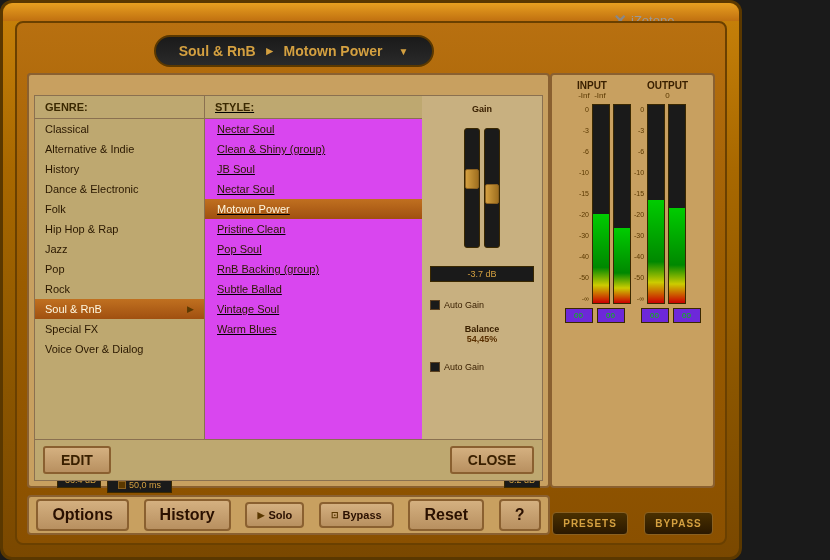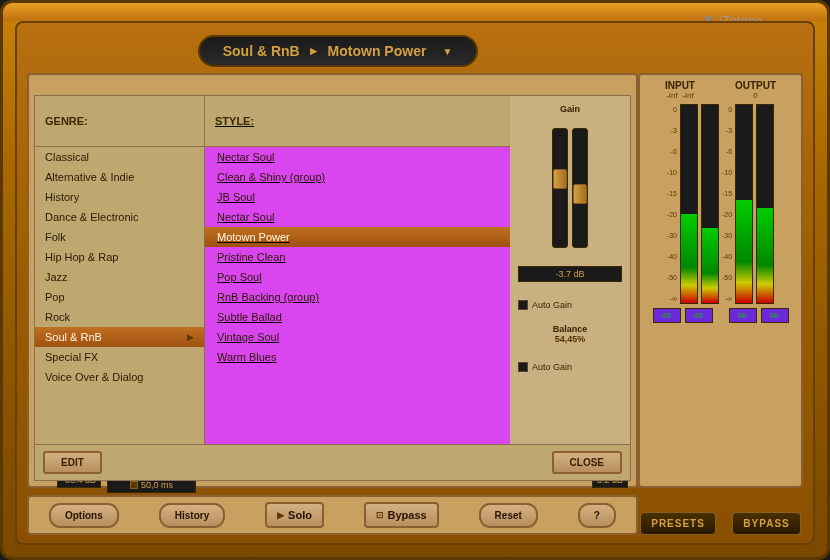--- a/index.html
+++ b/index.html
@@ -5,21 +5,21 @@
     * { box-sizing: border-box; margin: 0; padding: 0; }
     body {
       width: 830px;
       height: 560px;
       overflow: hidden;
       font-family: Arial, sans-serif;
       background: #1a1a1a;
     }
 
     .main-container {
-      width: 830px;
+      width: 742px;
       height: 560px;
       background: linear-gradient(180deg, #c8820a 0%, #a86800 30%, #8a5500 70%, #7a4800 100%);
       border: 3px solid #5a3800;
       border-radius: 12px;
       position: relative;
       overflow: hidden;
     }
 
     
     .top-border {
@@ -195,21 +195,21 @@
     
     .genre-col {
       width: 170px;
       background: #bea870;
       border-right: 1px solid #8a7050;
       display: flex;
       flex-direction: column;
     }
 
     .col-header {
-      padding: 19px 10px;
+      padding: 5px 10px;
       font-size: 11px;
       font-weight: bold;
       color: #3a2800;
       background: #bea870;
       border-bottom: 1px solid #8a7050;
     }
 
     .genre-item {
       padding: 4px 10px;
       font-size: 11px;
@@ -258,21 +258,21 @@
       justify-content: space-between;
       background: #bea870;
       border-top: 1px solid #8a7050;
     }
 
     .footer-btn {
       padding: 4px 16px;
       background: linear-gradient(180deg, #d4b080, #b89060);
       border: 2px solid #8a6030;
       border-radius: 3px;
-      font-size: 10px;
+      font-size: 14px;
       font-weight: bold;
       color: #3a2000;
       cursor: pointer;
     }
 
     
     .right-panel {
       position: absolute;
       top: 50px;
       right: 10px;
@@ -346,22 +346,22 @@
       justify-content: space-around;
       background: #c8a060;
       border: 2px solid #8a6030;
       border-radius: 4px;
     }
 
     .toolbar-btn {
       padding: 5px 14px;
       background: linear-gradient(180deg, #d4b080, #b89060);
       border: 2px solid #8a6030;
-      border-radius: 11px;
-      font-size: 10px;
+      border-radius: 4px;
+      font-size: 16px;
       color: #2a1000;
       font-weight: bold;
       cursor: pointer;
     }
 
     .toolbar-icon-btn {
       padding: 5px 10px;
       background: linear-gradient(180deg, #d4b080, #b89060);
       border: 2px solid #8a6030;
       border-radius: 4px;
@@ -488,21 +488,21 @@
 
     .release-label {
       font-size: 9px;
       color: #3a2000;
       font-weight: bold;
     }
 
     .release-display {
       background: #1a1a1a;
       border: 1px solid #3a2800;
-      padding: 2px 22px;
+      padding: 2px 10px;
       font-size: 9px;
       color: #d4a040;
       display: flex;
       align-items: center;
       gap: 3px;
     }
 
     .release-icon {
       width: 8px;
       height: 8px;

